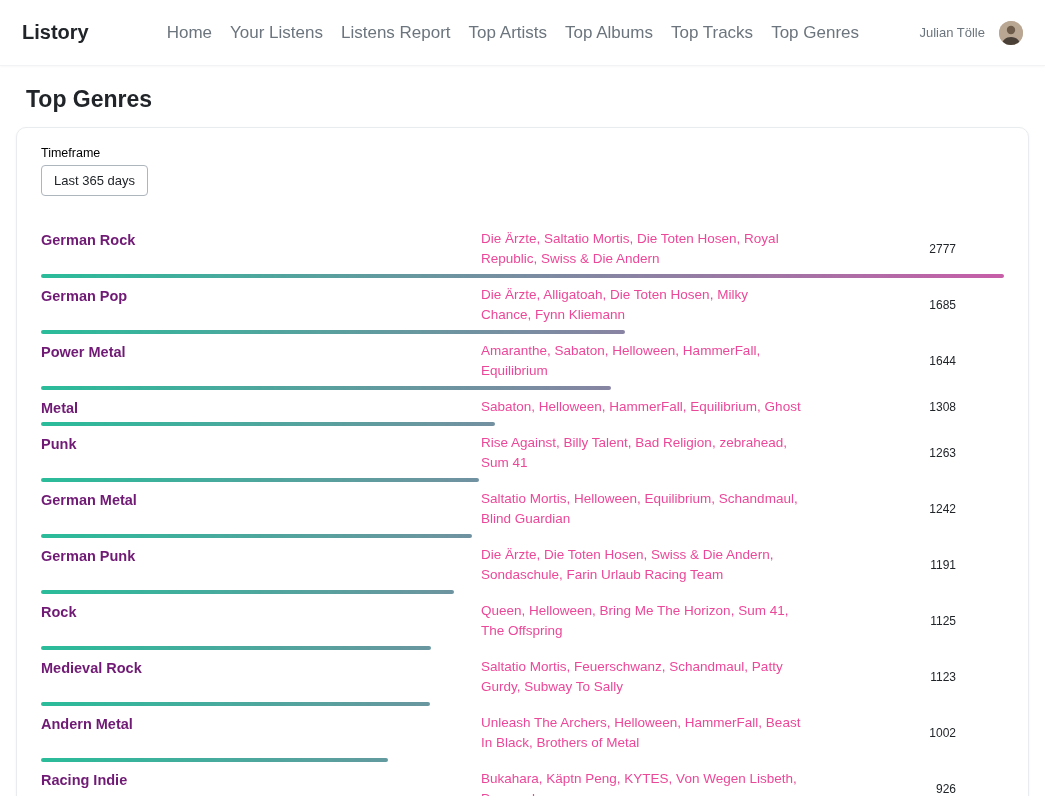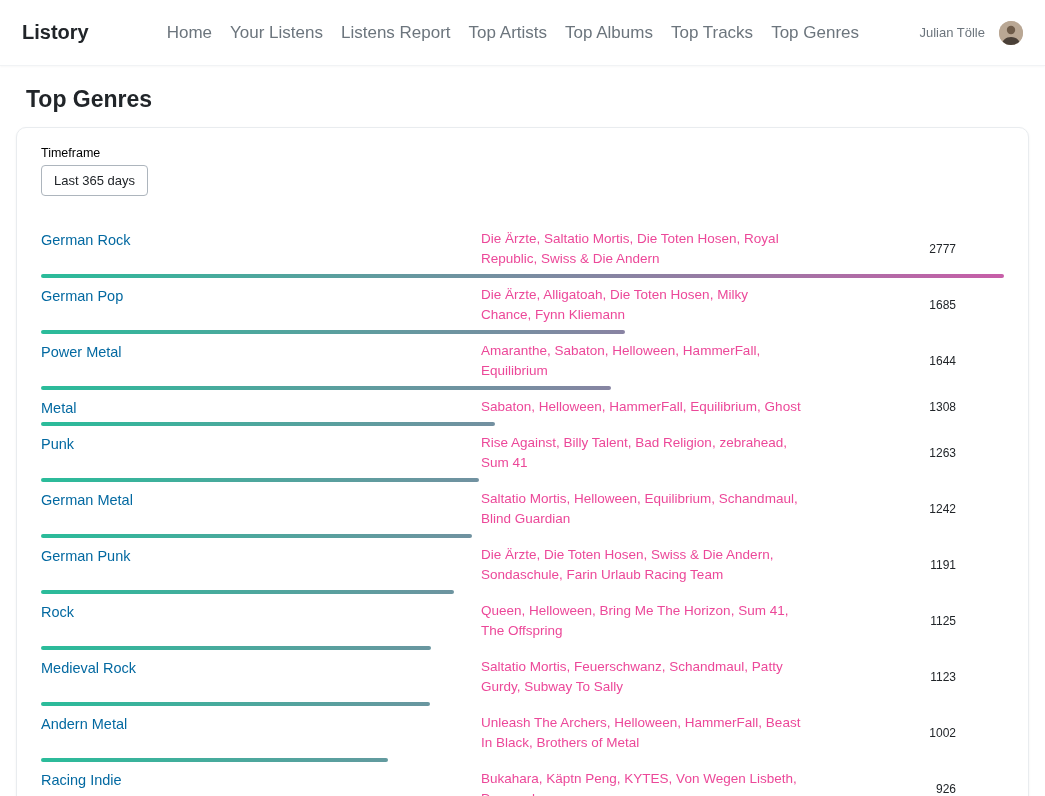--- a/index.html
+++ b/index.html
@@ -25,21 +25,21 @@
     padding: 18px 24px 8px 24px; background: #fff; }
 
   .filter-label { font-size: 12.5px; color: #000000; margin-bottom: 5px; }
   .timeframe-select { display: inline-block; font-size: 13px; color: #212529; background: #fff;
     border: 1px solid #adb5bd; border-radius: 4px; padding: 7px 12px; cursor: pointer;
     font-family: "Liberation Sans", sans-serif; }
 
   .genre-table { margin-top: 26px; }
   .genre-row { padding-top: 7px; }
   .genre-row-grid { display: grid; grid-template-columns: 440px 325px 1fr; align-items: start; }
-  .genre-name { font-size: 14.5px; font-weight: normal; color: #0369a1; padding-top: 3px; }
+  .genre-name { font-size: 14.5px; font-weight: bold; color: #701a75; padding-top: 3px; }
   .genre-artists { font-size: 13.5px; color: #ec4899; line-height: 20px; max-width: 320px; }
   .genre-count { font-size: 12px; color: #212529; text-align: right; padding-right: 48px; align-self: center; }
   .genre-bar-track { margin-top: 5px; height: 4px; width: 100%; }
   .genre-bar-fill { height: 4px; border-radius: 2px;
     background-image: linear-gradient(90deg, var(--bar-start, #2abc9a), var(--bar-end, #c75ea8));
     background-repeat: no-repeat; }
 </style>
 </head>
 <body>
 

